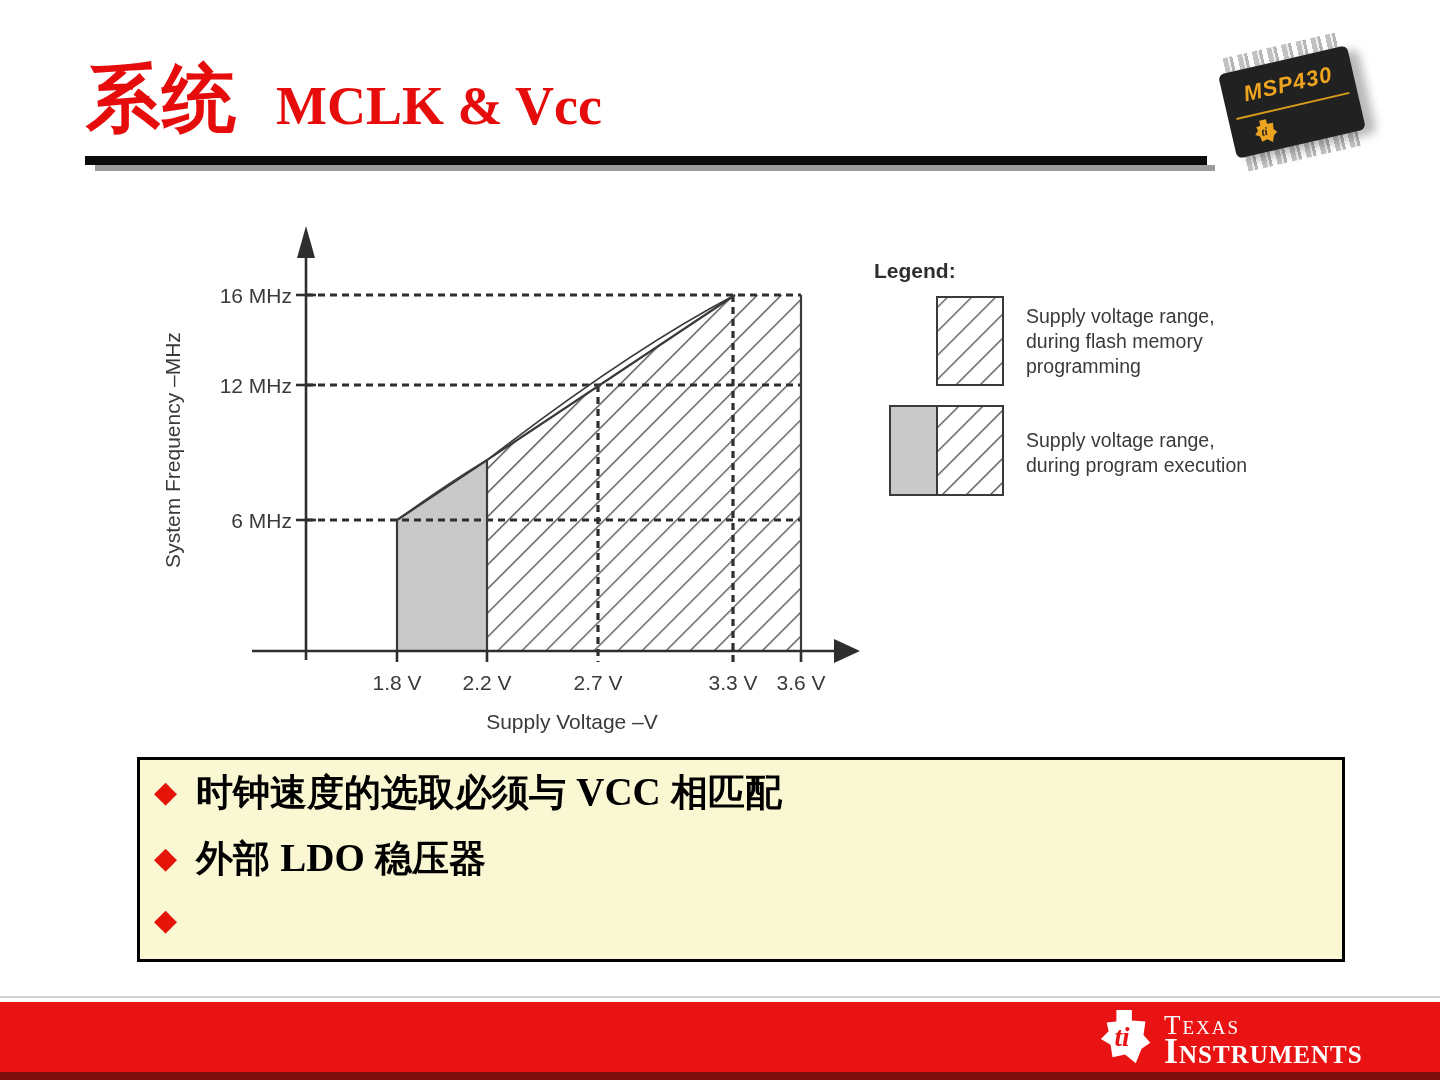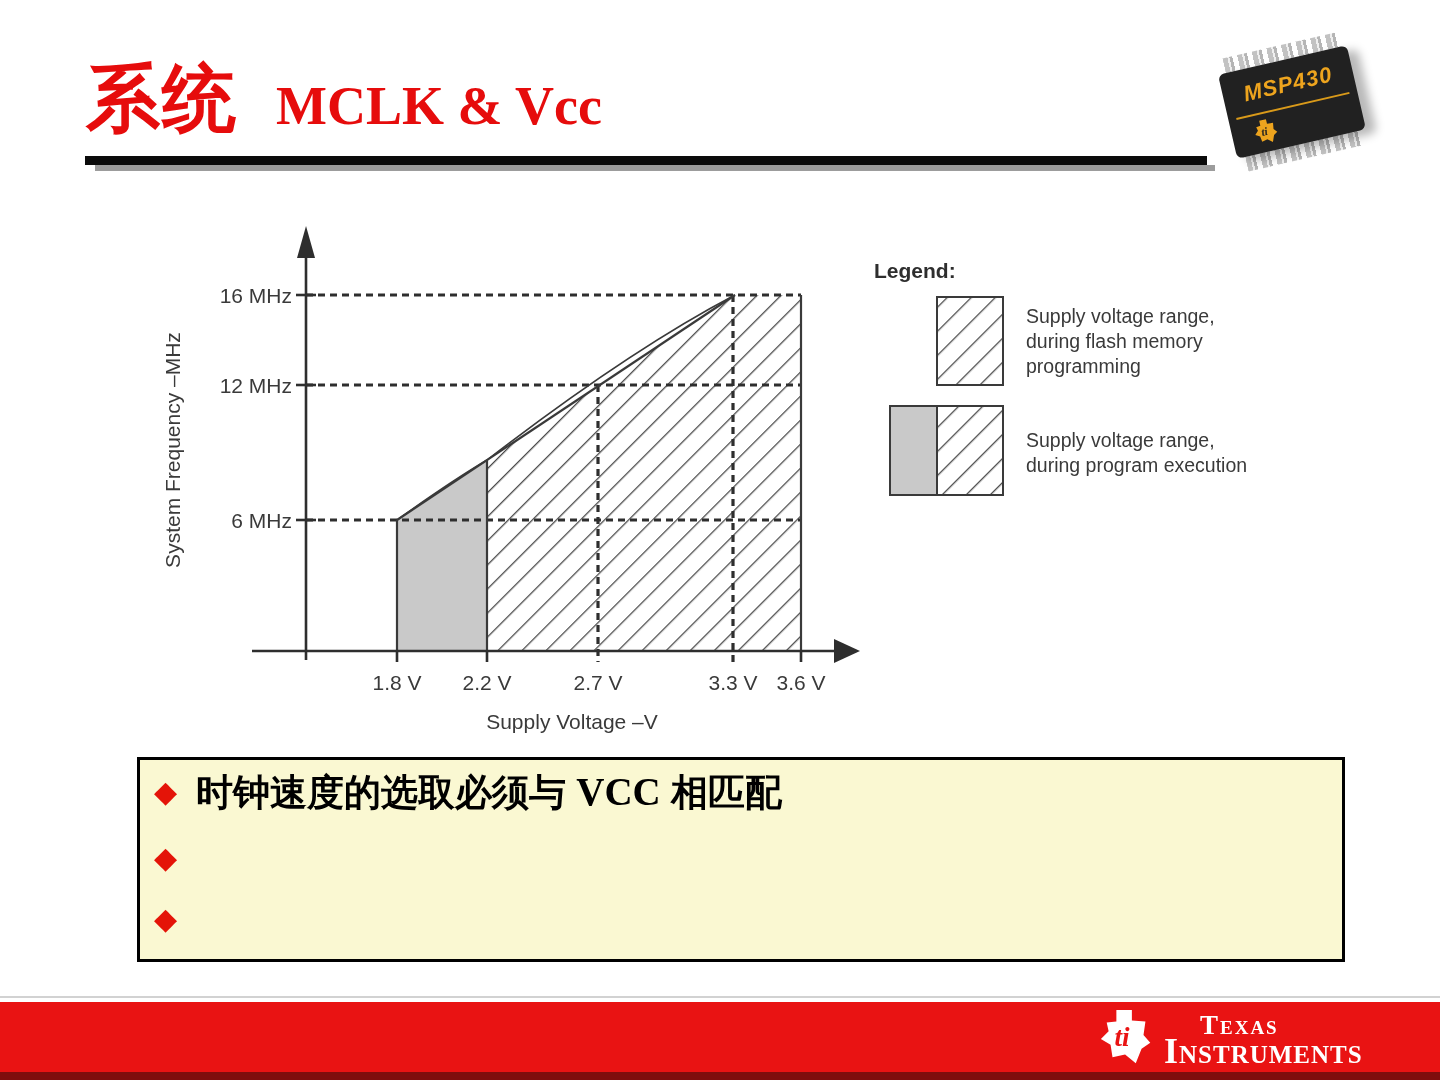--- a/index.html
+++ b/index.html
@@ -44,21 +44,21 @@
              font-family:"Liberation Sans",sans-serif;}
   .note-em{font-family:"Liberation Serif",serif;font-weight:bold;font-size:39px;text-align:right;}
 
   
   .pre-footer-line{position:absolute;left:0;top:996px;width:1440px;height:2px;background:#d2d2d2;}
   .footer-band{position:absolute;left:0;top:1002px;width:1440px;height:70px;background:#e91313;}
   .footer-band-dark{position:absolute;left:0;top:1072px;width:1440px;height:8px;background:#7e0d0d;}
   .ti-glyph{position:absolute;left:1096px;top:1006px;width:64px;height:62px;}
   .ti-name{position:absolute;left:1164px;top:1012px;color:#ffffff;
            font-family:"Liberation Serif",serif;font-variant:small-caps;line-height:26px;}
-  .ti-name .l1{font-size:27px;letter-spacing:2px;font-weight:bold;display:block;margin-left:36px;}
+  .ti-name .l1{font-size:27px;letter-spacing:2px;font-weight:normal;display:block;}
   .ti-name .l2{font-size:36px;letter-spacing:1px;font-weight:bold;display:block;}
 </style>
 </head>
 <body>
 
 <div id="slide">
 
   <div class="title-row">
     <span class="title-cjk">系统</span>
     <span class="title-latin">MCLK &amp; Vcc</span>
@@ -151,20 +151,21 @@
     <text class="legend-text" x="1026" y="262">during program execution</text>
   </svg>
 
   <div class="notes-box">
     <div class="note-row r1">
       <span class="diamond">◆</span>
       <span class="note-text"><span>时钟速度的选取必须与 </span><span class="note-em">VCC</span><span> 相匹配</span></span>
     </div>
     <div class="note-row r2">
       <span class="diamond">◆</span>
+      <span class="note-text"><span>外部 </span><span class="note-em">LDO</span><span> 稳压器</span></span>
     </div>
     <div class="note-row r3">
       <span class="diamond">◆</span>
     </div>
   </div>
 
   <div class="pre-footer-line"></div>
   <div class="footer-band"></div>
   <div class="footer-band-dark"></div>
   <svg class="ti-glyph" viewBox="0 0 60 64">

